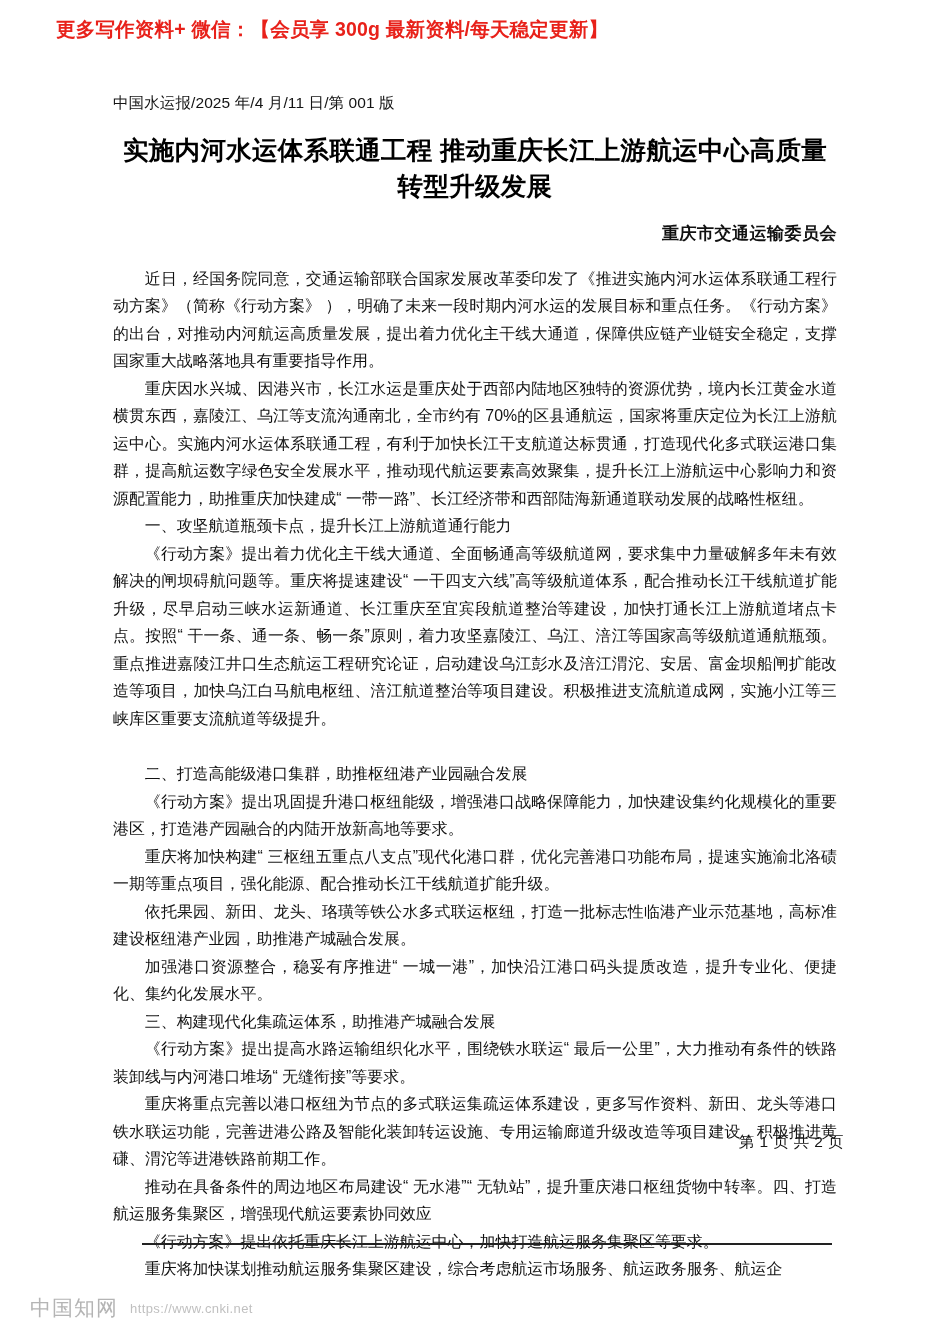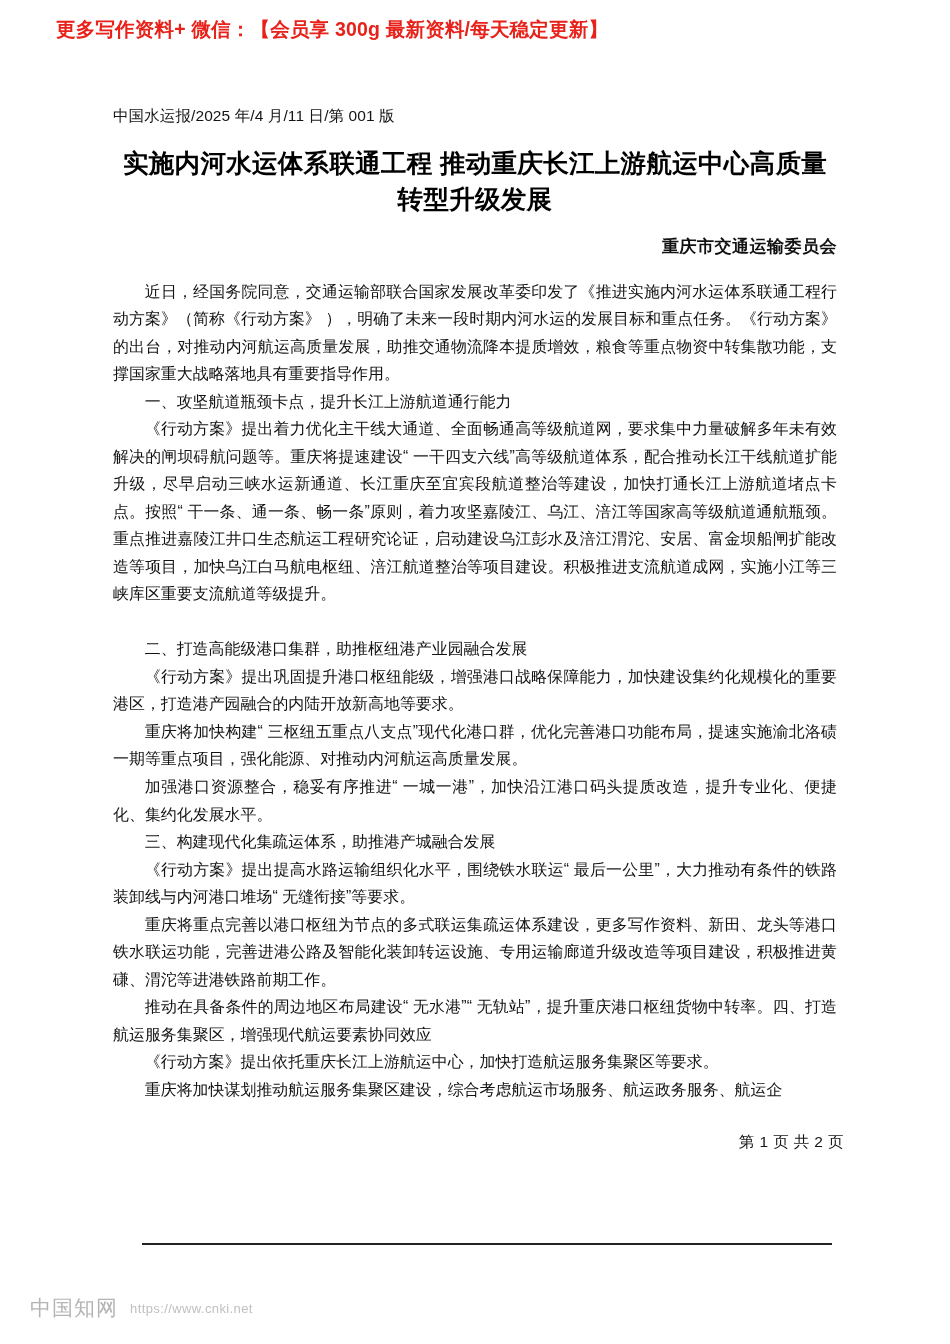--- a/index.html
+++ b/index.html
@@ -27,21 +27,21 @@
     color: #e8211a;
     letter-spacing: 0.2px;
     line-height: 1.4;
     white-space: nowrap;
   }
 
   
   .page {
     position: absolute;
     left: 113px;
-    top: 16px;
+    top: 3px;
     width: 724px;
   }
 
   .source-line {
     margin-top: 88px;
     font-size: 15.5px;
     line-height: 1.5;
     color: #141414;
     letter-spacing: 0.1px;
   }
@@ -131,26 +131,28 @@
 
 <div class="page">
 
   <div class="source-line">中国水运报/2025 年/4 月/11 日/第 001 版</div>
 
   <h1 class="doc-title">实施内河水运体系联通工程  推动重庆长江上游航运中心高质量转型升级发展</h1>
 
   <div class="byline">重庆市交通运输委员会</div>
 
   <div class="body-copy" id="body-copy">
-      <p>近日，经国务院同意，交通运输部联合国家发展改革委印发了《推进实施内河水运体系联通工程行动方案》（简称《行动方案》 ），明确了未来一段时期内河水运的发展目标和重点任务。《行动方案》的出台，对推动内河航运高质量发展，助推交通物流降本提质增效，粮食等重点物资中转集散功能，支撑国家重大战略落地具有重要指导作用。</p>
+      <p>近日，经国务院同意，交通运输部联合国家发展改革委印发了《推进实施内河水运体系联通工程行动方案》（简称《行动方案》 ），明确了未来一段时期内河水运的发展目标和重点任务。《行动方案》的出台，对推动内河航运高质量发展，提出着力优化主干线大通道，保障供应链产业链安全稳定，支撑国家重大战略落地具有重要指导作用。</p>
+      <p>重庆因水兴城、因港兴市，长江水运是重庆处于西部内陆地区独特的资源优势，境内长江黄金水道横贯东西，嘉陵江、乌江等支流沟通南北，全市约有 70%的区县通航运，国家将重庆定位为长江上游航运中心。实施内河水运体系联通工程，有利于加快长江干支航道达标贯通，打造现代化多式联运港口集群，提高航运数字绿色安全发展水平，推动现代航运要素高效聚集，提升长江上游航运中心影响力和资源配置能力，助推重庆加快建成“ 一带一路”、长江经济带和西部陆海新通道联动发展的战略性枢纽。</p>
       <p>一、攻坚航道瓶颈卡点，提升长江上游航道通行能力</p>
       <p>《行动方案》提出着力优化主干线大通道、全面畅通高等级航道网，要求集中力量破解多年未有效解决的闸坝碍航问题等。重庆将提速建设“ 一干四支六线”高等级航道体系，配合推动长江干线航道扩能升级，尽早启动三峡水运新通道、长江重庆至宜宾段航道整治等建设，加快打通长江上游航道堵点卡点。按照“ 干一条、通一条、畅一条”原则，着力攻坚嘉陵江、乌江、涪江等国家高等级航道通航瓶颈。重点推进嘉陵江井口生态航运工程研究论证，启动建设乌江彭水及涪江渭沱、安居、富金坝船闸扩能改造等项目，加快乌江白马航电枢纽、涪江航道整治等项目建设。积极推进支流航道成网，实施小江等三峡库区重要支流航道等级提升。</p>
       <p class="spaced">二、打造高能级港口集群，助推枢纽港产业园融合发展</p>
       <p>《行动方案》提出巩固提升港口枢纽能级，增强港口战略保障能力，加快建设集约化规模化的重要港区，打造港产园融合的内陆开放新高地等要求。</p>
-      <p>重庆将加快构建“ 三枢纽五重点八支点”现代化港口群，优化完善港口功能布局，提速实施渝北洛碛一期等重点项目，强化能源、对推动内河航运高质量发展。</p>
+      <p>重庆将加快构建“ 三枢纽五重点八支点”现代化港口群，优化完善港口功能布局，提速实施渝北洛碛一期等重点项目，强化能源、配合推动长江干线航道扩能升级。</p>
+      <p>依托果园、新田、龙头、珞璜等铁公水多式联运枢纽，打造一批标志性临港产业示范基地，高标准建设枢纽港产业园，助推港产城融合发展。</p>
       <p>加强港口资源整合，稳妥有序推进“ 一城一港”，加快沿江港口码头提质改造，提升专业化、便捷化、集约化发展水平。</p>
       <p>三、构建现代化集疏运体系，助推港产城融合发展</p>
       <p>《行动方案》提出提高水路运输组织化水平，围绕铁水联运“ 最后一公里”，大力推动有条件的铁路装卸线与内河港口堆场“ 无缝衔接”等要求。</p>
       <p>重庆将重点完善以港口枢纽为节点的多式联运集疏运体系建设，更多写作资料、新田、龙头等港口铁水联运功能，完善进港公路及智能化装卸转运设施、专用运输廊道升级改造等项目建设，积极推进黄磏、渭沱等进港铁路前期工作。</p>
       <p>推动在具备条件的周边地区布局建设“ 无水港”“ 无轨站”，提升重庆港口枢纽货物中转率。四、打造航运服务集聚区，增强现代航运要素协同效应</p>
       <p>《行动方案》提出依托重庆长江上游航运中心，加快打造航运服务集聚区等要求。</p>
       <p>重庆将加快谋划推动航运服务集聚区建设，综合考虑航运市场服务、航运政务服务、航运企</p>
     </div>
 
 </div>

